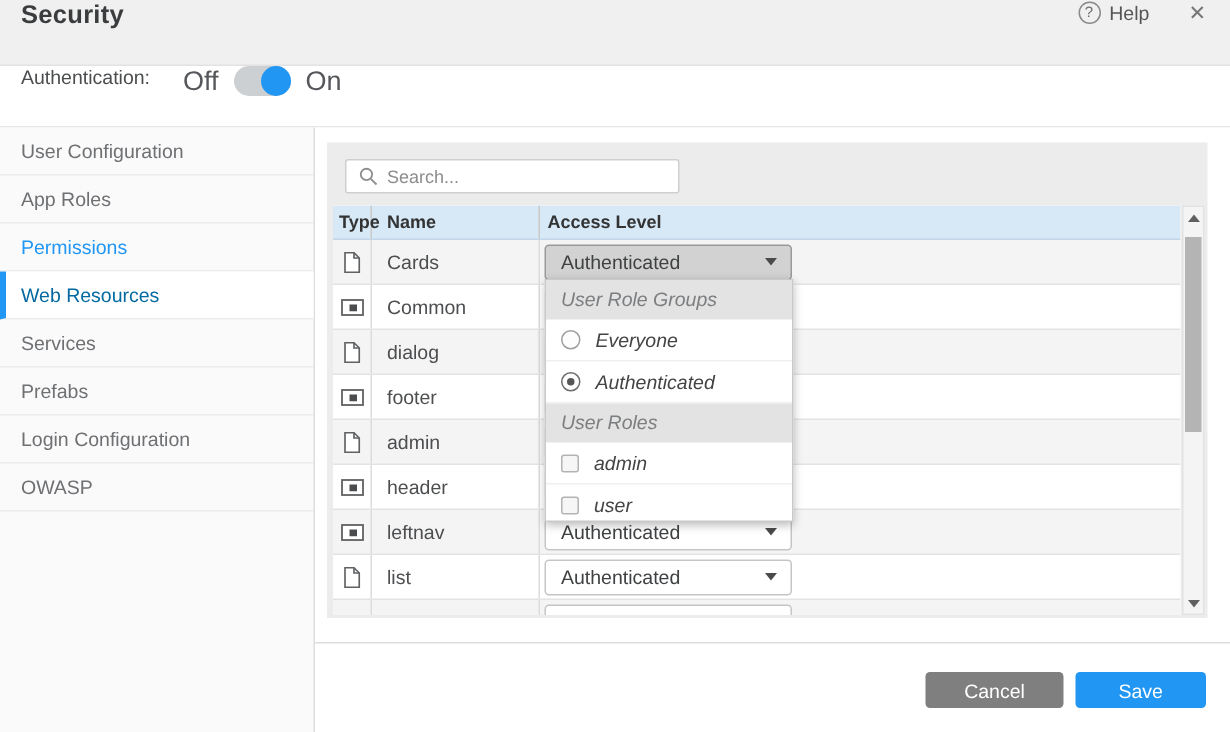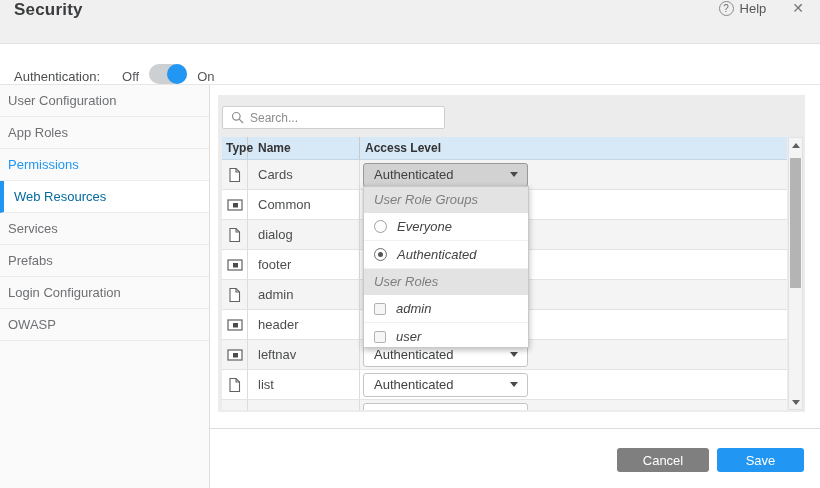--- a/index.html
+++ b/index.html
@@ -15,42 +15,42 @@
   .titlebar-right { margin-left:auto; display:flex; align-items:center; }
   .help-wrap { display:flex; align-items:center; gap:6px; cursor:pointer; }
   .help-icon { width:15px; height:15px; border:1px solid #8a8a8a; border-radius:50%;
     color:#6f6f6f; font-size:10px; line-height:13px; text-align:center; display:inline-block; }
   .help-label { font-size:13px; color:#555; }
   .close-icon { margin-left:26px; font-size:14px; color:#777; cursor:pointer; }
 
   
   .authbar { position:absolute; left:0; top:44px; width:820px; height:41px;
     background:#fff; border-bottom:1px solid #e6e6e6;
-    display:flex; align-items:flex-end; padding-left:14px; }
+    display:flex; align-items:flex-start; padding-left:14px; }
   .auth-label { font-size:13px; color:#4b4d4f; margin-right:22px; }
-  .tgl-off, .tgl-on { font-size:13px; color:#55575a; }
+  .tgl-off, .tgl-on { font-size:18px; color:#55575a; }
   .switch { position:relative; width:38px; height:20px; border-radius:10px;
     background:#cdd0d3; margin:0 10px; cursor:pointer; }
   .switch .knob { position:absolute; right:0; top:0; width:20px; height:20px;
     border-radius:50%; background:var(--accent); }
 
   
   .sidebar { position:absolute; left:0; top:85px; width:210px; height:403px;
     background:#fafafa; border-right:1px solid #ddd; }
-  .side-item { height:32px; line-height:31px; padding-left:8px; font-size:13px;
+  .side-item { height:32px; line-height:31px; padding-left:14px; font-size:13px;
     color:#6e7073; border-bottom:1px solid #ececec; cursor:pointer; background:transparent; }
   .side-item.highlighted { color:var(--accent); }
   .side-item.active { background:#fff; color:#0369a1;
     border-left:4px solid var(--accent); padding-left:10px; }
 
   
   .main { position:absolute; left:210px; top:85px; width:610px; height:403px; background:#fff; }
   .panel { position:absolute; left:8px; top:10px; width:587px; height:317px; background:#ececec; }
 
-  .search-box { position:absolute; left:4px; top:11px; width:223px; height:23px;
+  .search-box { position:absolute; left:12px; top:11px; width:223px; height:23px;
     background:#fff; border:1px solid #cfcfcf; border-radius:2px;
     display:flex; align-items:center; padding:0 8px; gap:6px; }
   .search-box svg { flex:none; }
   .search-input { border:none; outline:none; flex:1; font-size:12px; color:#444;
     font-family:"Liberation Sans", sans-serif; background:transparent; min-width:0; }
   .search-input::placeholder { color:#8d8d8d; }
 
   .tablewrap { position:absolute; left:4px; top:42px; width:565px; height:273px;
     overflow:hidden; background:#fff; }
   .thead { height:23px; background:var(--thead); display:flex;

